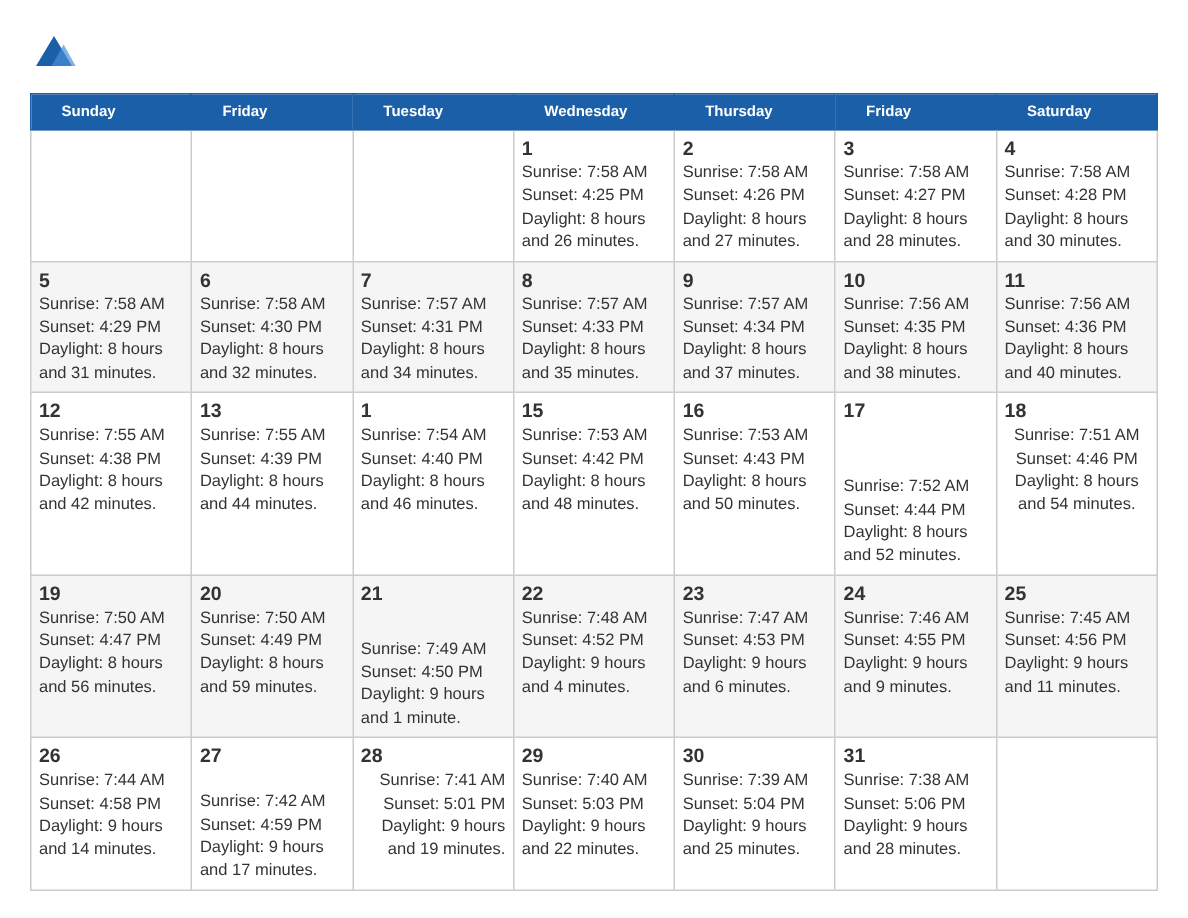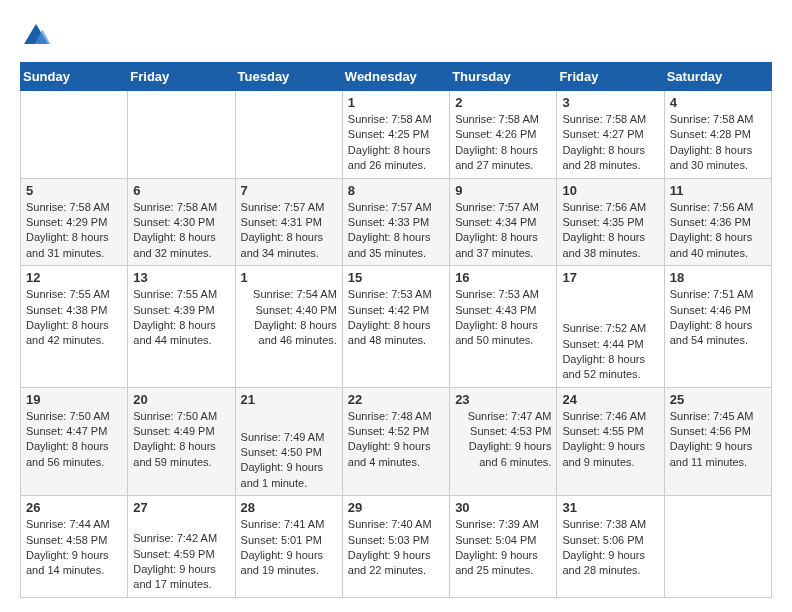--- a/index.html
+++ b/index.html
@@ -53,22 +53,22 @@
       color: #333;
     }
     table {
       width: 100%;
       border-collapse: collapse;
       table-layout: fixed;
     }
     thead tr th {
       background-color: #1a5fa8;
       color: #fff;
-      padding: 6px 2px;
-      font-size: 13px;
+      padding: 6px 20px;
+      font-size: 10px;
       text-align: left;
       border: 1px solid #1a5fa8;
     }
     tbody tr td {
       vertical-align: top;
       padding: 4px 5px;
       border: 1px solid #ccc;
       font-size: 10.5px;
       color: #333;
       min-height: 80px;
@@ -204,21 +204,21 @@
 Daylight: 8 hours and 42 minutes.</div>
         </td>
         <td>
           <span class="day-number">13</span>
           <div class="day-info" style="white-space: pre-line;">Sunrise: 7:55 AM
 Sunset: 4:39 PM
 Daylight: 8 hours and 44 minutes.</div>
         </td>
         <td>
           <span class="day-number">1</span>
-          <div class="day-info" style="white-space: pre-line; text-align: right;">Sunrise: 7:54 AM
+          <div class="day-info" style="white-space: pre-line;">Sunrise: 7:54 AM
 Sunset: 4:40 PM
 Daylight: 8 hours and 46 minutes.</div>
         </td>
         <td>
           <span class="day-number">15</span>
           <div class="day-info" style="white-space: pre-line;">Sunrise: 7:53 AM
 Sunset: 4:42 PM
 Daylight: 8 hours and 48 minutes.</div>
         </td>
         <td>
@@ -228,21 +228,21 @@
 Daylight: 8 hours and 50 minutes.</div>
         </td>
         <td>
           <span class="day-number">17</span>
           <div class="day-info" style="white-space: pre-line; margin-top: 36px;">Sunrise: 7:52 AM
 Sunset: 4:44 PM
 Daylight: 8 hours and 52 minutes.</div>
         </td>
         <td>
           <span class="day-number">18</span>
-          <div class="day-info" style="white-space: pre-line;">Sunrise: 7:51 AM
+          <div class="day-info" style="white-space: pre-line; text-align: center;">Sunrise: 7:51 AM
 Sunset: 4:46 PM
 Daylight: 8 hours and 54 minutes.</div>
         </td>
       </tr>
       <tr>
         <td>
           <span class="day-number">19</span>
           <div class="day-info" style="white-space: pre-line;">Sunrise: 7:50 AM
 Sunset: 4:47 PM
 Daylight: 8 hours and 56 minutes.</div>
@@ -260,21 +260,21 @@
 Daylight: 9 hours and 1 minute.</div>
         </td>
         <td>
           <span class="day-number">22</span>
           <div class="day-info" style="white-space: pre-line;">Sunrise: 7:48 AM
 Sunset: 4:52 PM
 Daylight: 9 hours and 4 minutes.</div>
         </td>
         <td>
           <span class="day-number">23</span>
-          <div class="day-info" style="white-space: pre-line; text-align: right;">Sunrise: 7:47 AM
+          <div class="day-info" style="white-space: pre-line;">Sunrise: 7:47 AM
 Sunset: 4:53 PM
 Daylight: 9 hours and 6 minutes.</div>
         </td>
         <td>
           <span class="day-number">24</span>
           <div class="day-info" style="white-space: pre-line;">Sunrise: 7:46 AM
 Sunset: 4:55 PM
 Daylight: 9 hours and 9 minutes.</div>
         </td>
         <td>
@@ -292,21 +292,21 @@
 Daylight: 9 hours and 14 minutes.</div>
         </td>
         <td>
           <span class="day-number">27</span>
           <div class="day-info" style="white-space: pre-line; margin-top: 16px;">Sunrise: 7:42 AM
 Sunset: 4:59 PM
 Daylight: 9 hours and 17 minutes.</div>
         </td>
         <td>
           <span class="day-number">28</span>
-          <div class="day-info" style="white-space: pre-line;">Sunrise: 7:41 AM
+          <div class="day-info" style="white-space: pre-line; text-align: right;">Sunrise: 7:41 AM
 Sunset: 5:01 PM
 Daylight: 9 hours and 19 minutes.</div>
         </td>
         <td>
           <span class="day-number">29</span>
           <div class="day-info" style="white-space: pre-line;">Sunrise: 7:40 AM
 Sunset: 5:03 PM
 Daylight: 9 hours and 22 minutes.</div>
         </td>
         <td>

